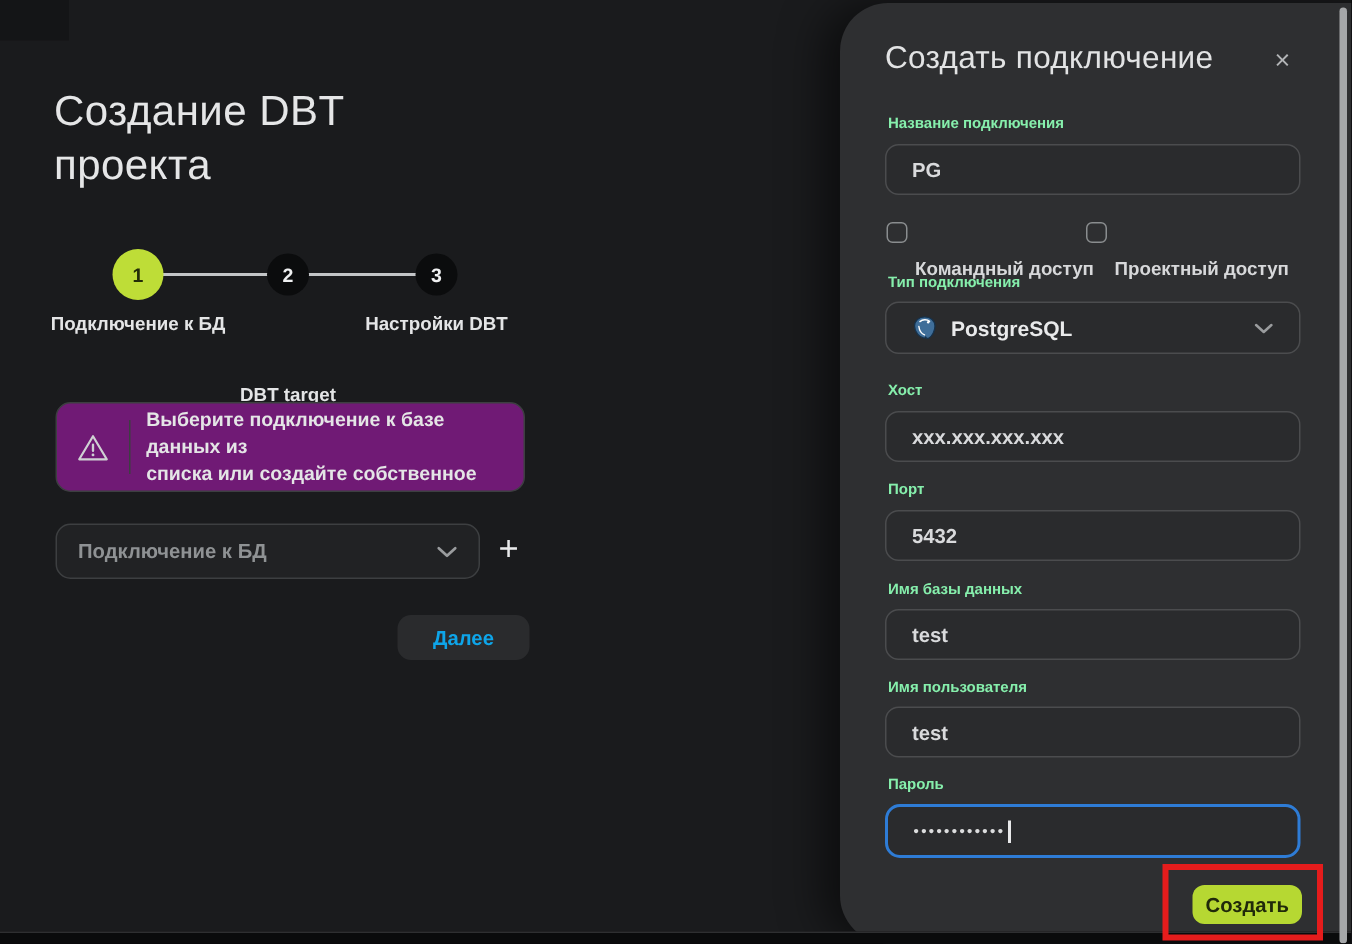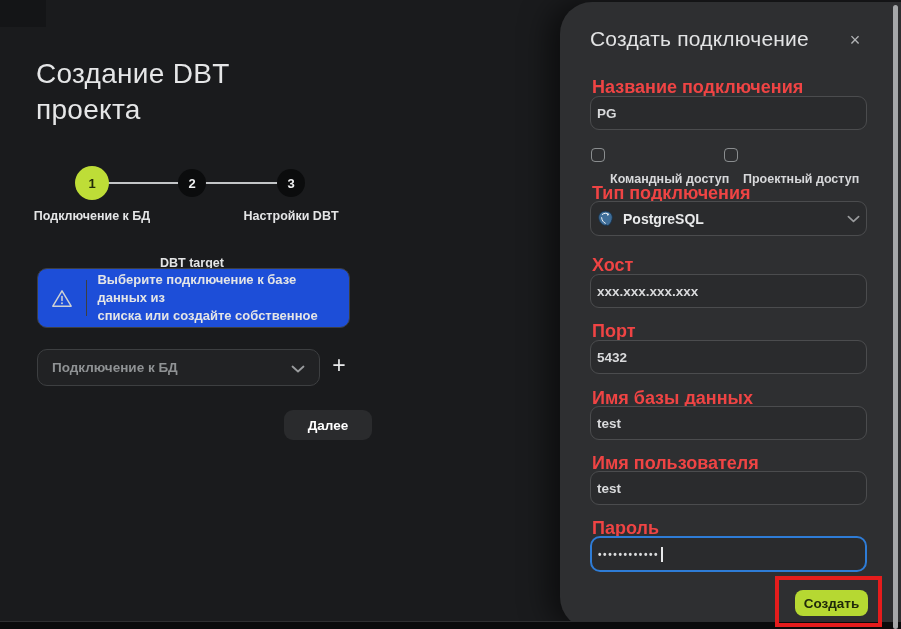--- a/index.html
+++ b/index.html
@@ -22,47 +22,47 @@
   .step-circle.c3{left:277px;top:169px;width:28px;height:28px;background:#0b0c0d;color:#f0f1f2;font-size:13px;}
   .step-line{position:absolute;top:182px;height:2px;background:#c3c5c7;z-index:1;}
   .step-line.s1{left:108px;width:72px;}
   .step-line.s2{left:205px;width:74px;}
   .step-label{position:absolute;top:209px;font-size:12.5px;font-weight:700;color:#e4e5e6;text-align:center;}
   .step-label.l1{left:27px;width:130px;}
   .step-label.l2{left:142px;width:100px;margin-top:47px;}
   .step-label.l3{left:236px;width:110px;}
 
   .alert{position:absolute;left:37px;top:268px;width:313px;height:60px;box-sizing:border-box;
-    border:1px solid #3d3f41;border-radius:10px;background:#1d4ed8;display:flex;align-items:center;}
+    border:1px solid #3d3f41;border-radius:10px;background:#701a75;display:flex;align-items:center;}
   .alert-icon{width:51px;display:flex;justify-content:center;align-items:center;}
   .alert-divider{width:1px;height:36px;background:#3d3f41;}
   .alert-text{padding-left:11px;font-size:13px;font-weight:600;line-height:18px;color:#e4e5e6;}
 
   .db-select{position:absolute;left:37px;top:349px;width:283px;height:37px;box-sizing:border-box;
     background:#212224;border:1px solid #3d3f41;border-radius:10px;
     display:flex;align-items:center;padding:0 14px;}
   .db-select-text{flex:1;font-size:13.5px;font-weight:600;color:#8f9294;}
   .add-btn{position:absolute;left:326px;top:353px;width:26px;height:26px;color:#e9eaeb;
     font-size:23px;line-height:25px;text-align:center;font-weight:400;}
   .next-btn{position:absolute;left:265px;top:410px;width:88px;height:30px;background:#2a2b2d;
-    border-radius:9px;color:#ffffff;font-size:13.5px;font-weight:700;
-    display:flex;align-items:center;justify-content:center;margin-left:19px;}
+    border-radius:9px;color:#0ea5e9;font-size:13.5px;font-weight:700;
+    display:flex;align-items:center;justify-content:center;}
 
   
   .drawer{position:absolute;left:560px;top:2px;width:382px;height:627px;background:#2e2f31;
     border-top-left-radius:16px;box-shadow:-12px 0 28px rgba(0,0,0,.5);z-index:3;border-radius:32px;}
   .drawer-title{position:absolute;left:30px;top:25px;font-size:21px;font-weight:500;
     color:#e2e3e4;letter-spacing:.2px;}
   .drawer-close{position:absolute;left:284px;top:27px;width:22px;height:22px;color:#b3b5b7;
     font-size:18px;line-height:22px;text-align:center;}
 
-  .f-label{position:absolute;left:32px;font-size:18px;font-weight:600;color:#ef4444;}
+  .f-label{position:absolute;left:32px;font-size:10px;font-weight:600;color:#86efac;}
   .input{position:absolute;left:30px;width:277px;height:34px;box-sizing:border-box;
     background:#2a2b2d;border:1px solid #4b4c4e;border-radius:9px;
-    display:flex;align-items:center;padding:0 6px;
+    display:flex;align-items:center;padding:0 17px;
     font-size:13.5px;font-weight:600;color:#d9dadc;}
   .input.focus{height:36px;border:2px solid #2e7cd6;border-radius:10px;}
   .dots{font-size:10px;letter-spacing:1.6px;font-weight:700;color:#dcddde;}
   .caret{display:inline-block;width:1.5px;height:15px;background:#e8e9ea;margin-left:2px;}
 
   .cb-box{position:absolute;top:146px;width:14px;height:14px;box-sizing:border-box;
     border:1.5px solid rgba(170,173,175,.75);border-radius:4px;background:transparent;}
   .cb-label{position:absolute;top:146px;font-size:12.5px;font-weight:700;color:#d7d8da;margin-top:24px;}
 
   .type-select{top:199px;height:35px;}

